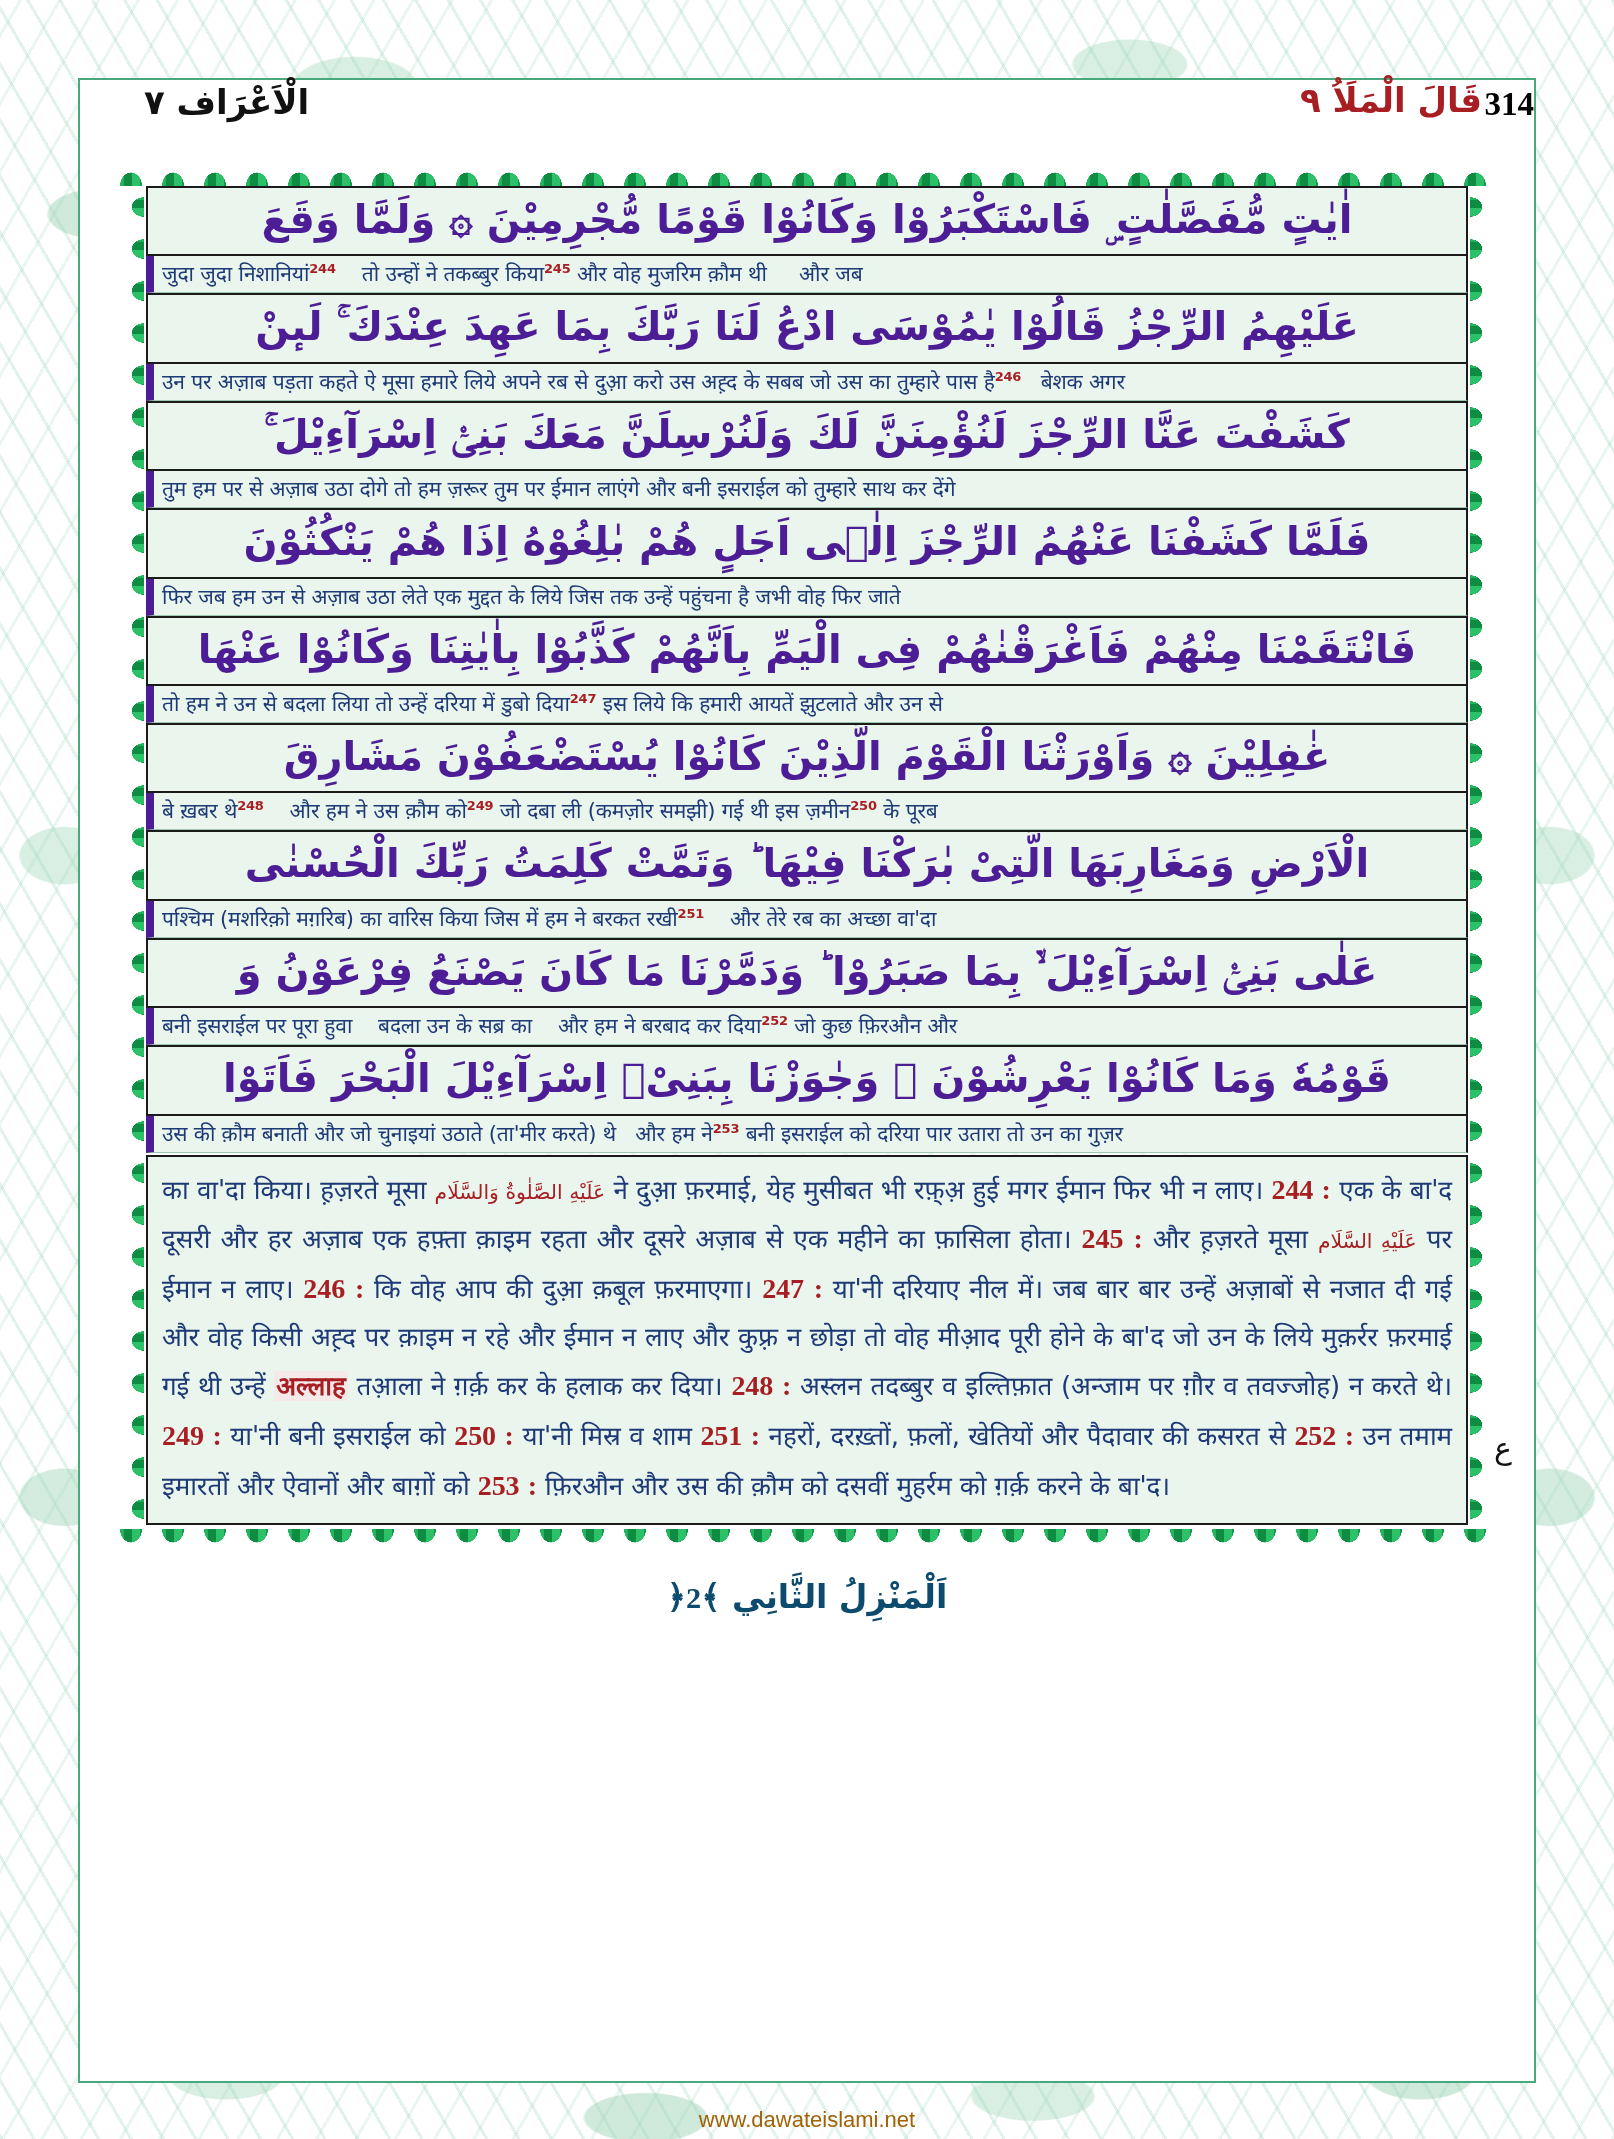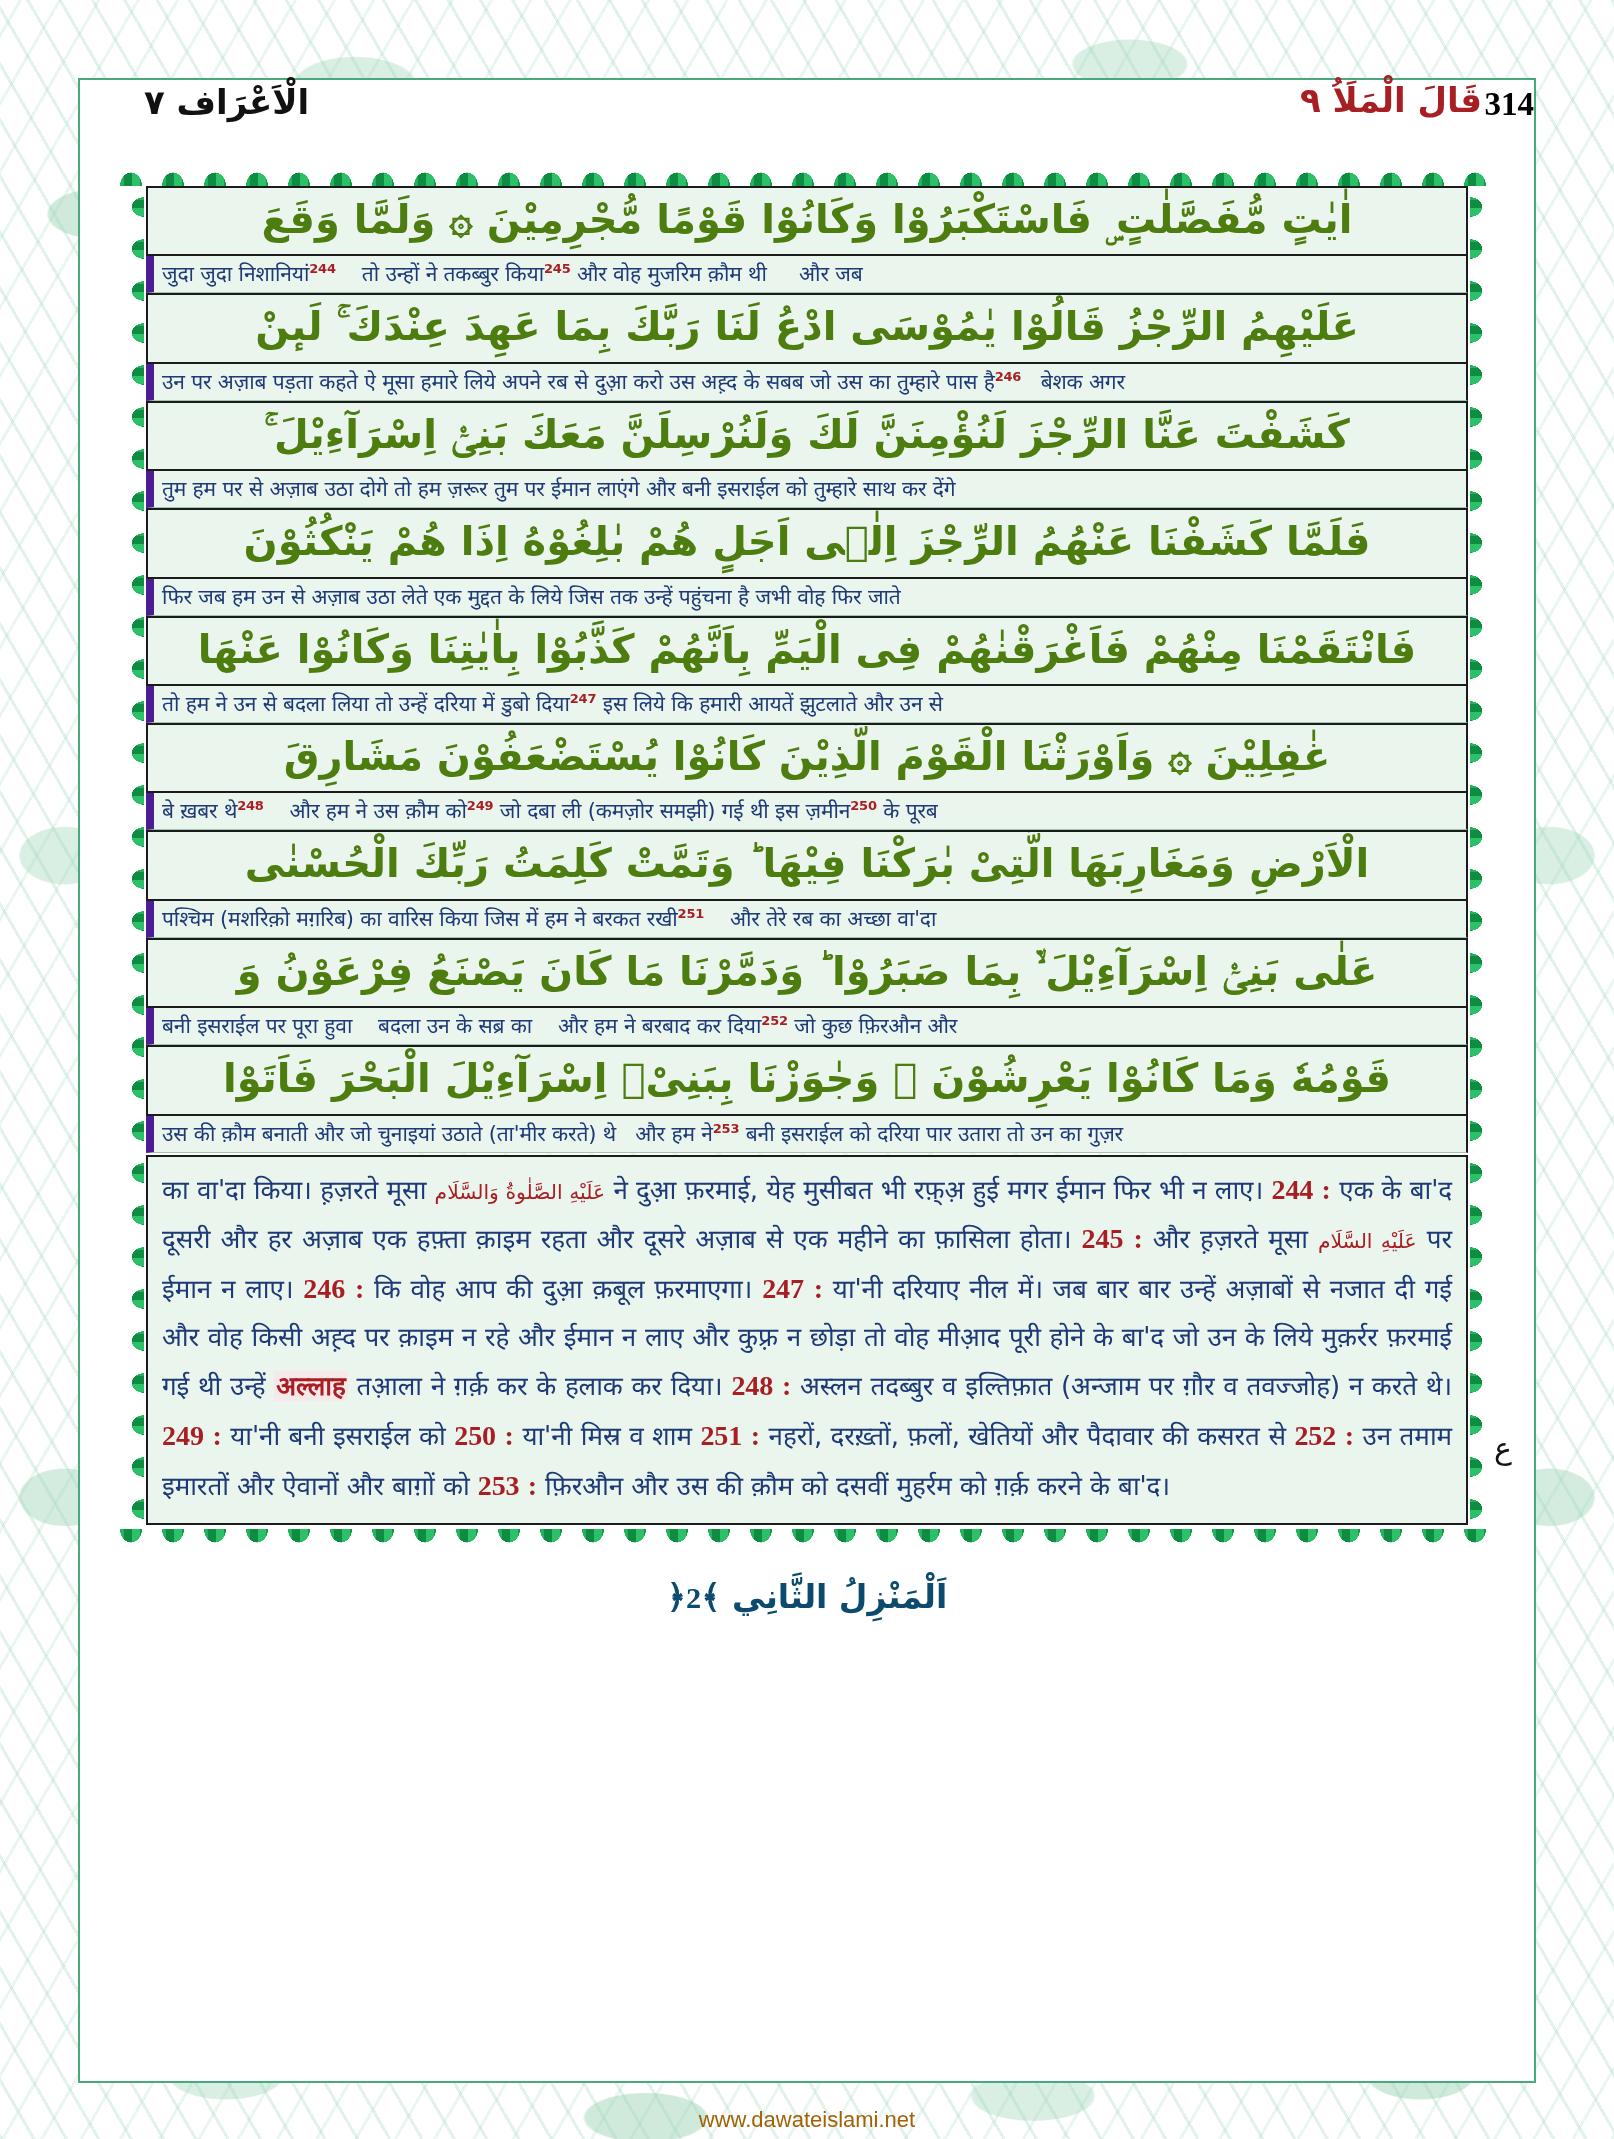--- a/index.html
+++ b/index.html
@@ -166,21 +166,21 @@
     margin: 0;
     direction: rtl;
     text-align: center;
     overflow: hidden;
   }
   .ayah-ar {
     font-family: "DejaVu Sans", sans-serif;
     font-weight: 700;
     font-size: 40px;
     line-height: 1.46;
-    color: #4d7c0f;
+    color: #4c1d95;
     white-space: nowrap;
     letter-spacing: -0.5px;
     transform-origin: center;
   }
 
   
   .trans-strip {
     background: #eaf5ee;
     border-left: 8px solid #4c1d95;
     border-right: 2px solid #1b1b1b;

